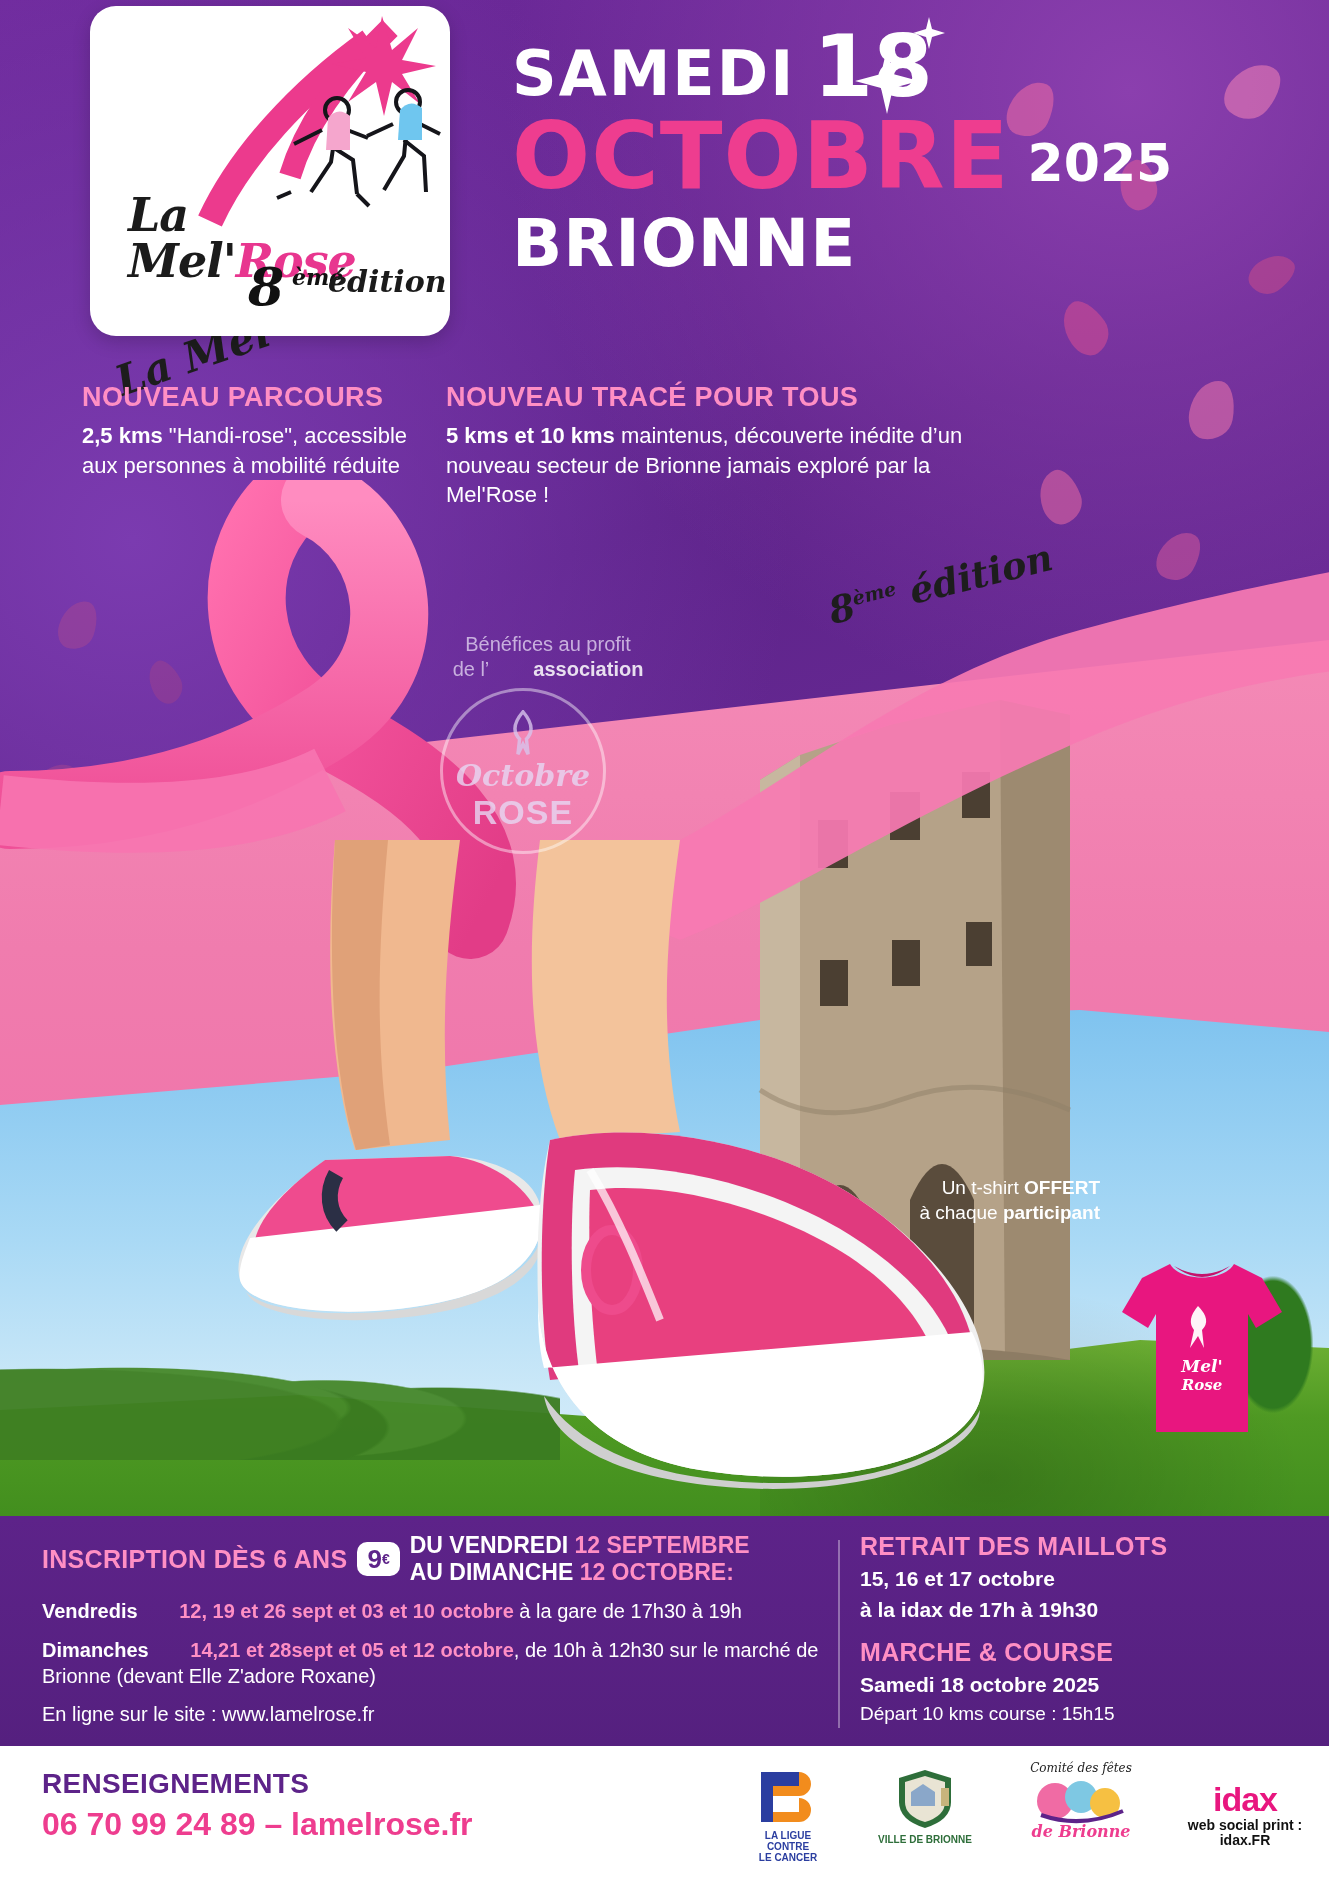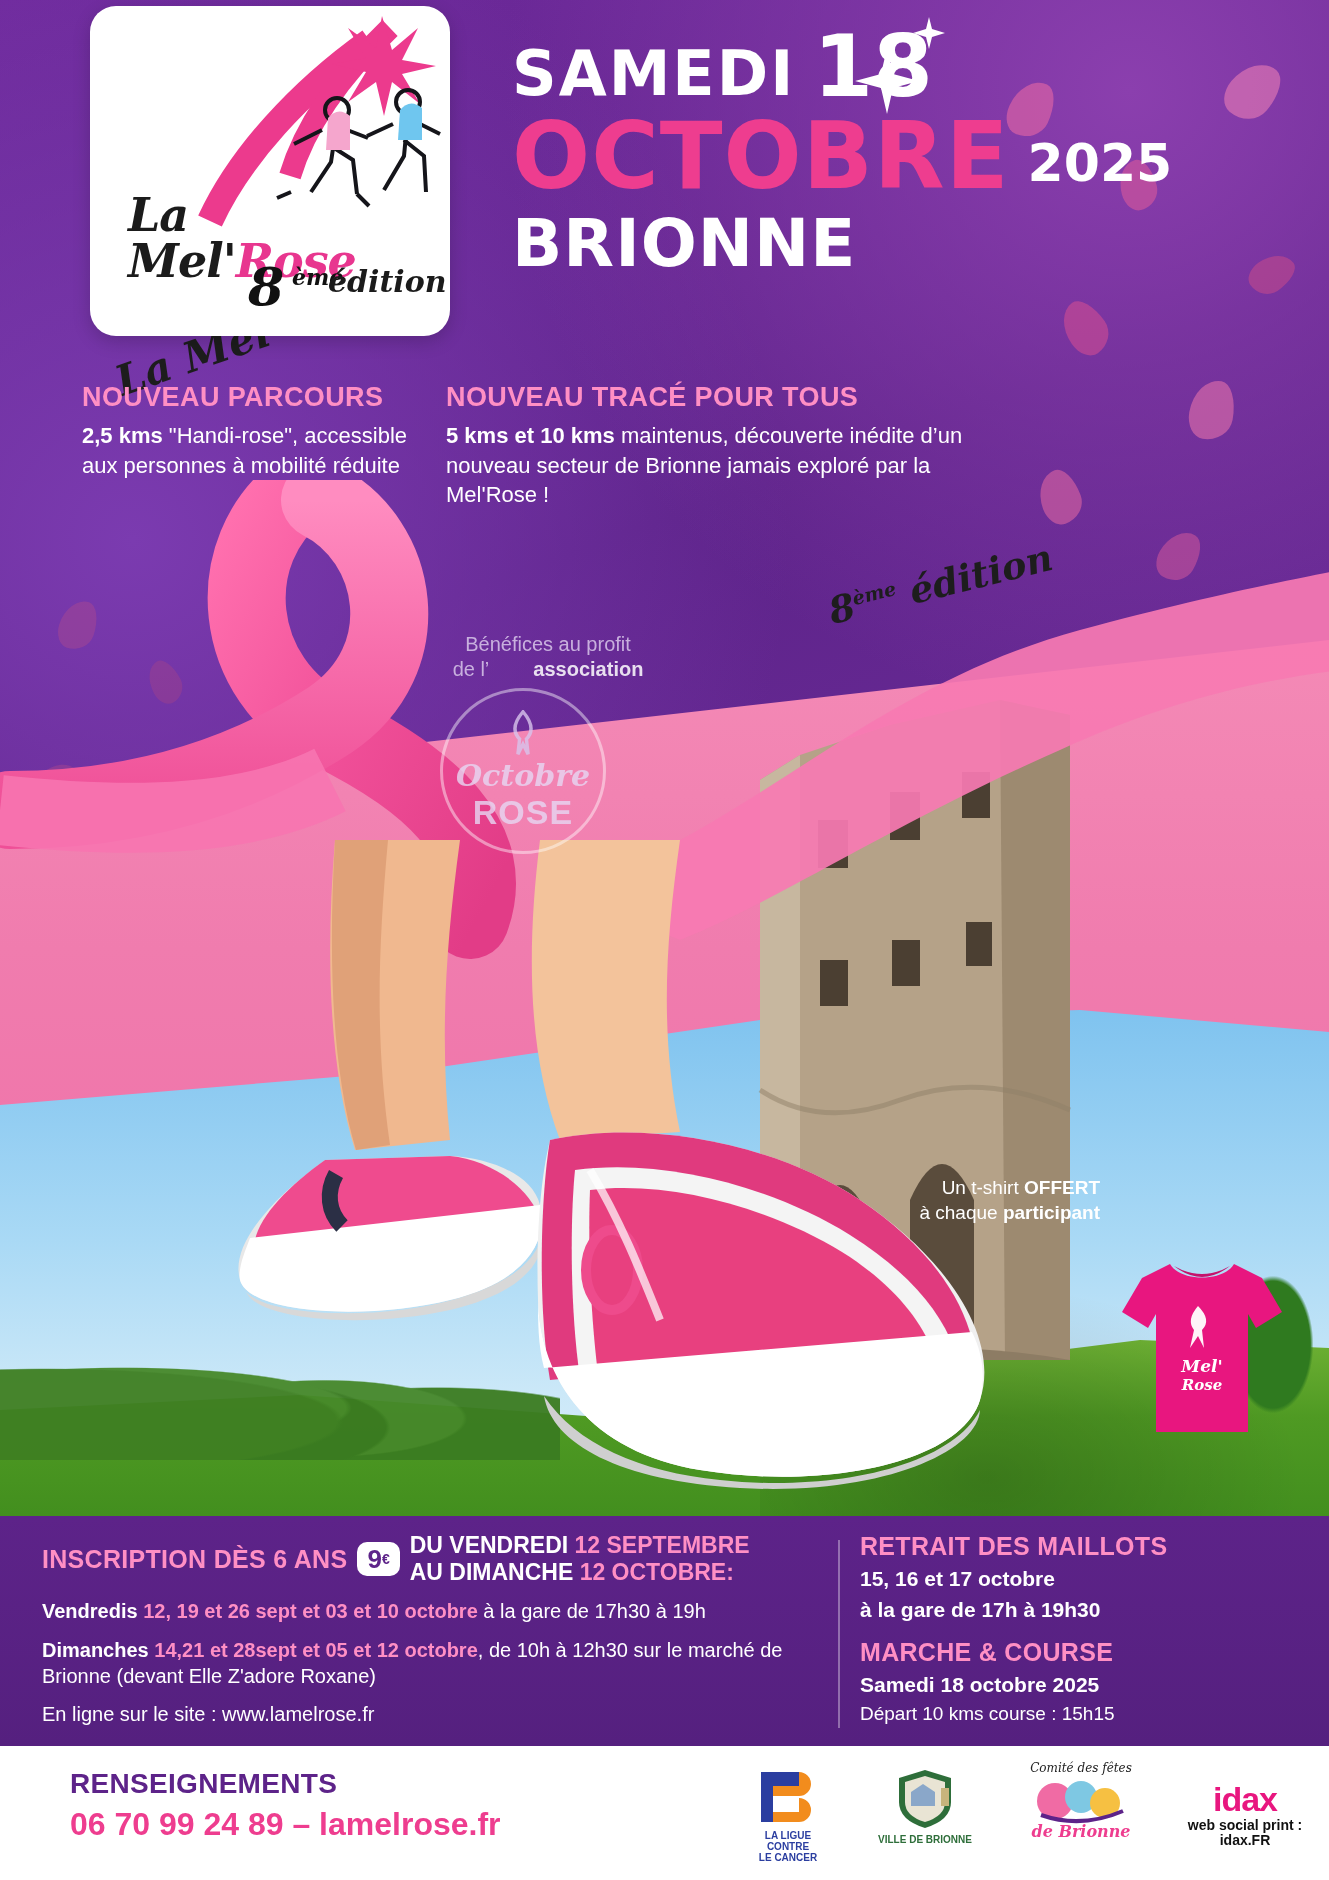--- a/index.html
+++ b/index.html
@@ -177,32 +177,32 @@
   .insc-title{font-size:25px;font-weight:bold;color:#ff8fc4;letter-spacing:.3px;}
   .euro-badge{
     display:inline-flex;align-items:center;justify-content:center;
     background:#fff;color:#5d2389;border-radius:10px;height:34px;padding:0 10px;
     font-weight:bold;font-size:26px;
   }
   .euro-badge sup{font-size:14px;}
   .dates-col{font-size:23px;font-weight:bold;line-height:1.18;}
   .dates-col .pink{color:#ff8fc4;}
   .band-left p{margin:12px 0 0 0;font-size:20px;line-height:1.32;}
-  .band-left p .pink{color:#ff8fc4;font-weight:bold;}
+  .band-left p .pink{color:#ff8fc4;font-weight:bold;margin-left:36px;}
   .band-left p b{font-weight:bold;}
   .band-right h4{margin:0;font-size:25px;font-weight:bold;color:#ff8fc4;letter-spacing:.3px;}
   .band-right p{margin:4px 0 0 0;font-size:21px;line-height:1.3;}
   .band-right p b{font-weight:bold;}
   .band-right .small{font-size:19px;}
 
   
   .footer{
     position:absolute;left:0;top:1746px;width:1329px;height:134px;background:#fff;
   }
-  .rens{position:absolute;left:42px;top:22px;margin-left:28px;}
+  .rens{position:absolute;left:42px;top:22px;}
   .rens .t1{font-size:28px;font-weight:bold;color:#5d2389;letter-spacing:.3px;}
   .rens .t2{font-size:32px;font-weight:bold;color:#ee3d8f;margin-top:6px;}
   .logos{position:absolute;left:740px;top:14px;width:560px;height:110px;}
   .logo-b{position:absolute;text-align:center;font-size:10px;color:#222;line-height:1.1;}
 </style>
 </head>
 <body>
 
 <div class="poster">
 
@@ -398,21 +398,21 @@
       </div>
 
       <p><b>Vendredis</b><span class="pink"> 12, 19 et 26 sept et 03 et 10 octobre</span><span> à la gare de 17h30 à 19h</span></p>
       <p><b>Dimanches</b><span class="pink"> 14,21 et 28sept et 05 et 12 octobre</span><span>, de 10h à 12h30 sur le marché de Brionne (devant Elle Z'adore Roxane)</span></p>
       <p>En ligne sur le site : www.lamelrose.fr</p>
     </div>
 
     <div class="band-right">
       <h4>RETRAIT DES MAILLOTS</h4>
       <p><b>15, 16 et 17 octobre</b></p>
-      <p><b>à la gare de 17h à 19h30</b></p>
+      <p><b>à la idax de 17h à 19h30</b></p>
       <h4 style="margin-top:14px;">MARCHE &amp; COURSE</h4>
       <p><b>Samedi 18 octobre 2025</b></p>
       <p class="small">Départ 10 kms course : 15h15</p>
     </div>
   </div>
 
   <div class="footer">
     <div class="rens">
       <div class="t1">RENSEIGNEMENTS</div>
       <div class="t2">06 70 99 24 89 – lamelrose.fr</div>

